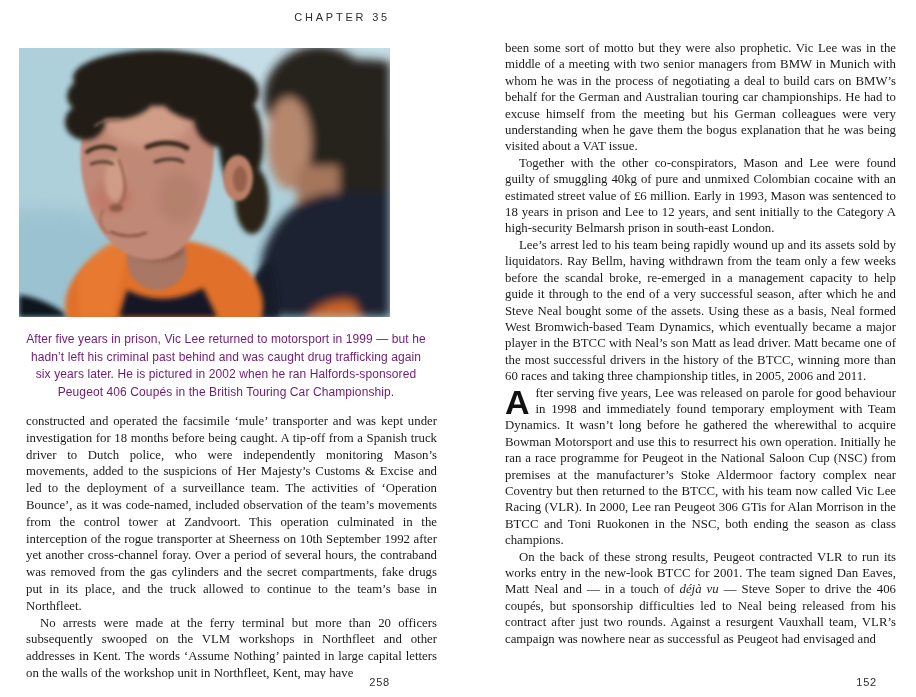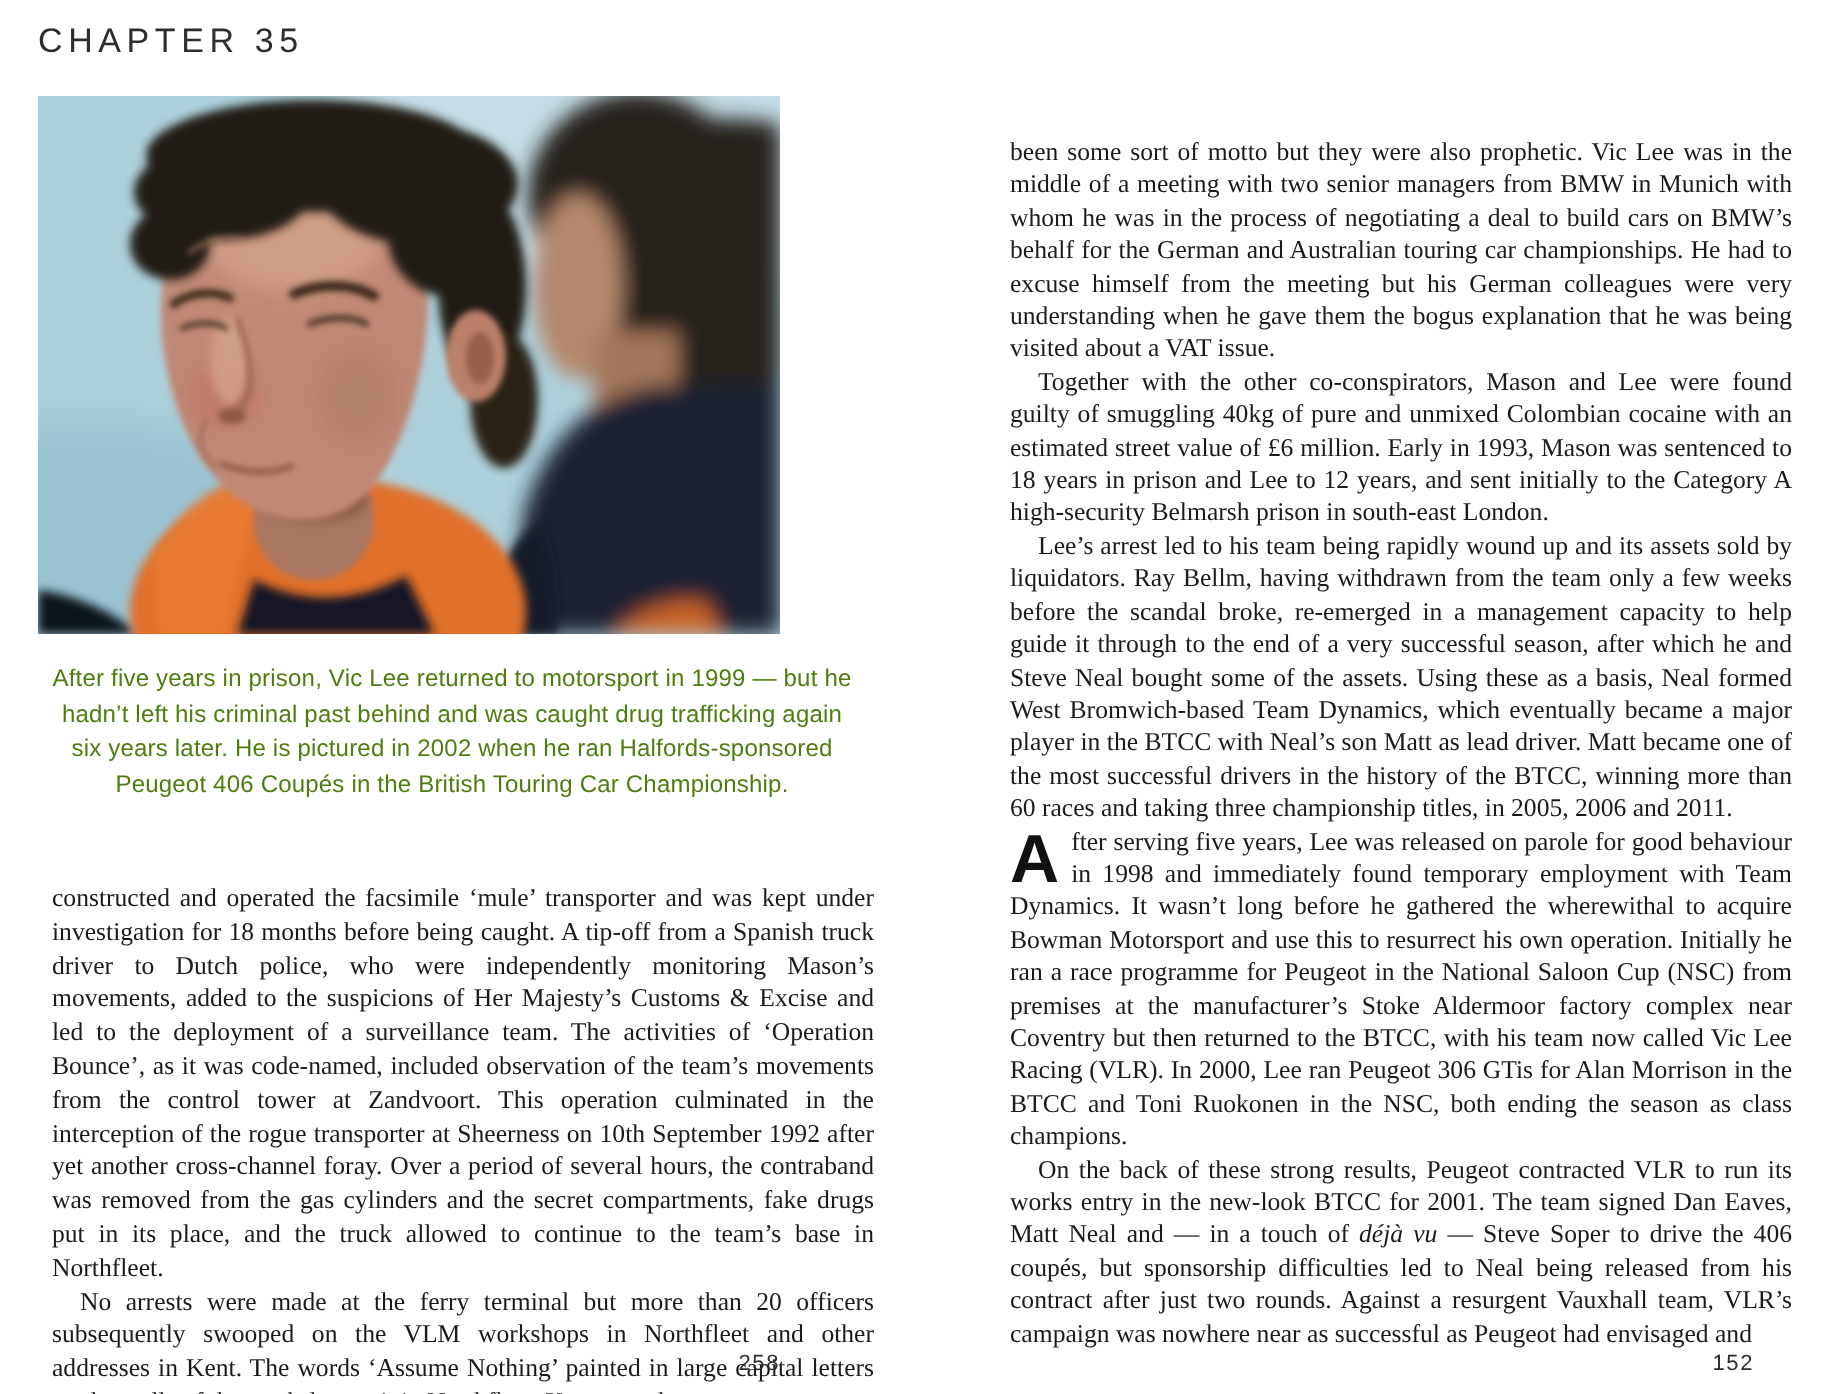--- a/index.html
+++ b/index.html
@@ -2,38 +2,38 @@
 <html><head>
 <meta charset="utf-8">
 <style>
   html,body{margin:0;padding:0;background:#e8e8e8;}
   .spread{
     position:relative;width:916px;height:697px;background:#ffffff;
     overflow:hidden;margin:0 auto;
     font-family:"Liberation Serif",serif;color:#1a1a1a;
   }
   .running-head{
-    position:absolute;top:11px;text-align:left;
-    font-family:"Liberation Sans",sans-serif;font-size:17px;
+    position:absolute;top:11px;text-align:right;
+    font-family:"Liberation Sans",sans-serif;font-size:11px;
     letter-spacing:2.8px;color:#2e2e2e;
   }
   .rh-left{left:19px;width:371px;}
   .rh-right{left:505px;width:372px;}
   .photo{
     position:absolute;left:19px;top:48px;width:371px;height:269px;
     margin:0;overflow:hidden;
   }
   .photo svg{display:block;}
   .caption{
     position:absolute;left:22px;top:331px;width:408px;
     font-family:"Liberation Sans",sans-serif;font-size:12px;
-    line-height:17.6px;text-align:center;color:#4d7c0f;letter-spacing:0.1px;
+    line-height:17.6px;text-align:center;color:#701a75;letter-spacing:0.1px;
   }
   .body{
-    position:absolute;text-align:justify;font-size:12.8px;margin-top:28px;
+    position:absolute;text-align:justify;font-size:12.8px;
   }
   .body p{margin:0;padding:0;}
   .left-body{left:26px;top:413px;width:411px;line-height:16.8px;max-height:266px;overflow:hidden;}
   .right-body{left:505px;top:40px;width:391px;line-height:16.4px;max-height:642px;overflow:hidden;}
   .indent{text-indent:14px;}
   .noindent{text-indent:0;}
   .dropcap{
     float:left;
     font-family:"Liberation Sans",sans-serif;font-weight:700;
     font-size:34px;line-height:27px;margin:4px 6px 0 0;color:#111;

